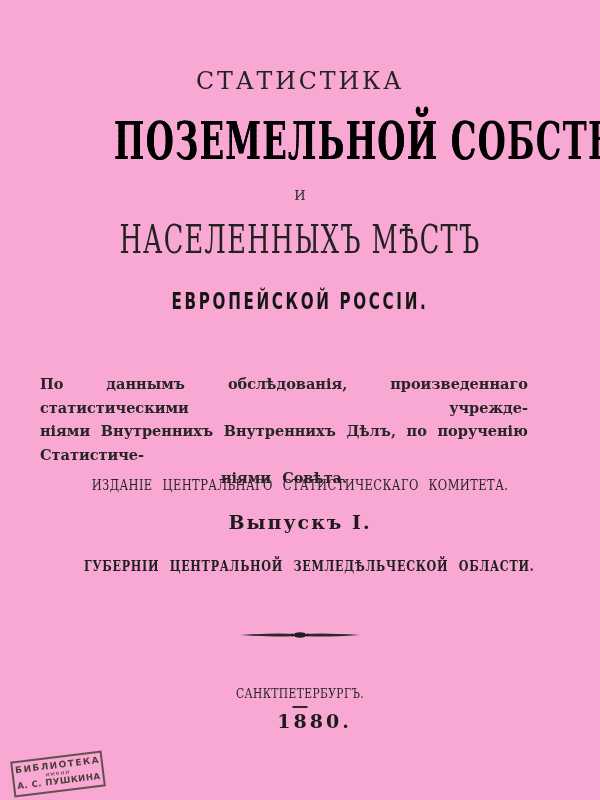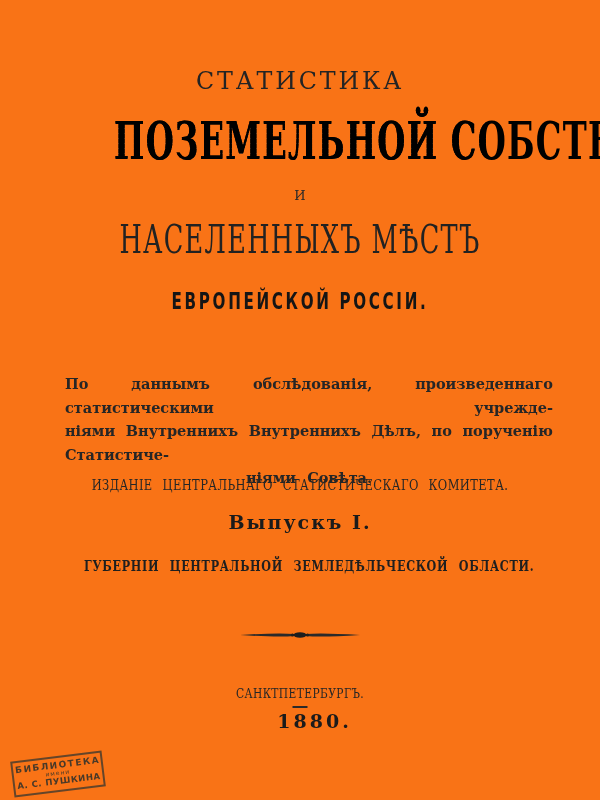--- a/index.html
+++ b/index.html
@@ -1,21 +1,21 @@
 <!DOCTYPE html>
 <html><head>
 <meta charset="utf-8">
 <style>
   html, body { margin: 0; padding: 0; background: #e8e8e8; }
   .page {
     position: relative;
     width: 600px;
     height: 800px;
     margin: 0 auto;
-    background: #f97316;
+    background: #f9a8d4;
     overflow: hidden;
     font-family: "DejaVu Serif", serif;
     color: #1e1e1e;
   }
   .line {
     position: absolute;
     left: 0;
     right: 0;
     text-align: center;
     white-space: nowrap;
@@ -58,21 +58,21 @@
     font-family: "DejaVu Sans", sans-serif;
     font-size: 23px;
     font-weight: bold;
     letter-spacing: 4px;
     transform: scaleX(0.66);
     color: #151515;
   }
   .desc {
     position: absolute;
     top: 372px;
-    left: 65px;
+    left: 40px;
     width: 488px;
     font-size: 14.5px;
     font-weight: bold;
     line-height: 23.5px;
     color: #262626;
   }
   .desc .just { text-align: justify; text-align-last: justify; }
   .desc .cent { text-align: center; word-spacing: 6px; }
   .pub {
     top: 477px;

